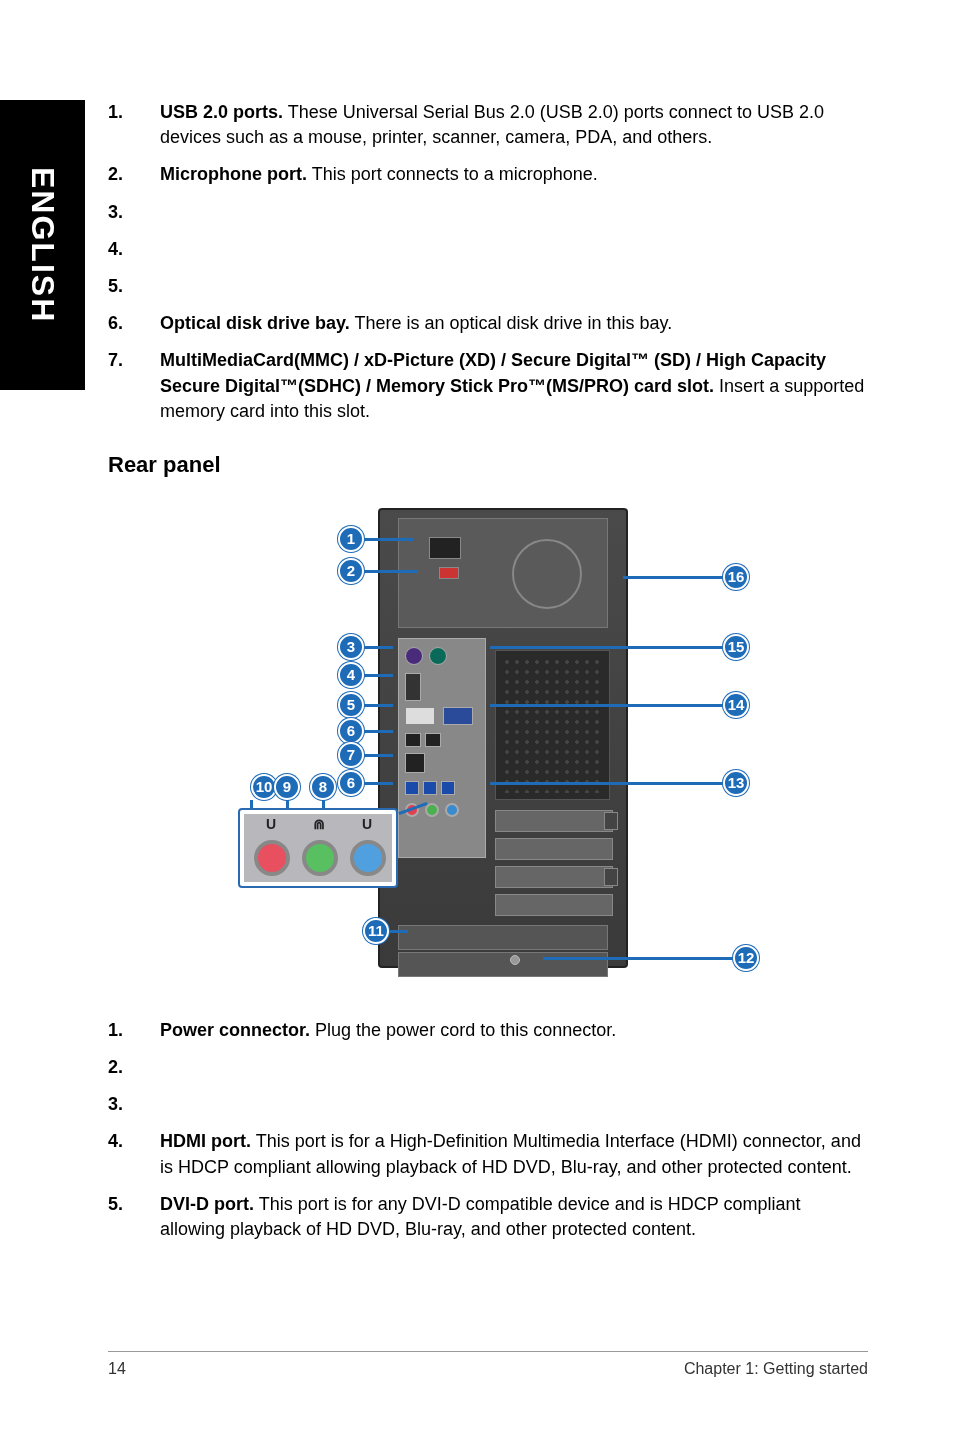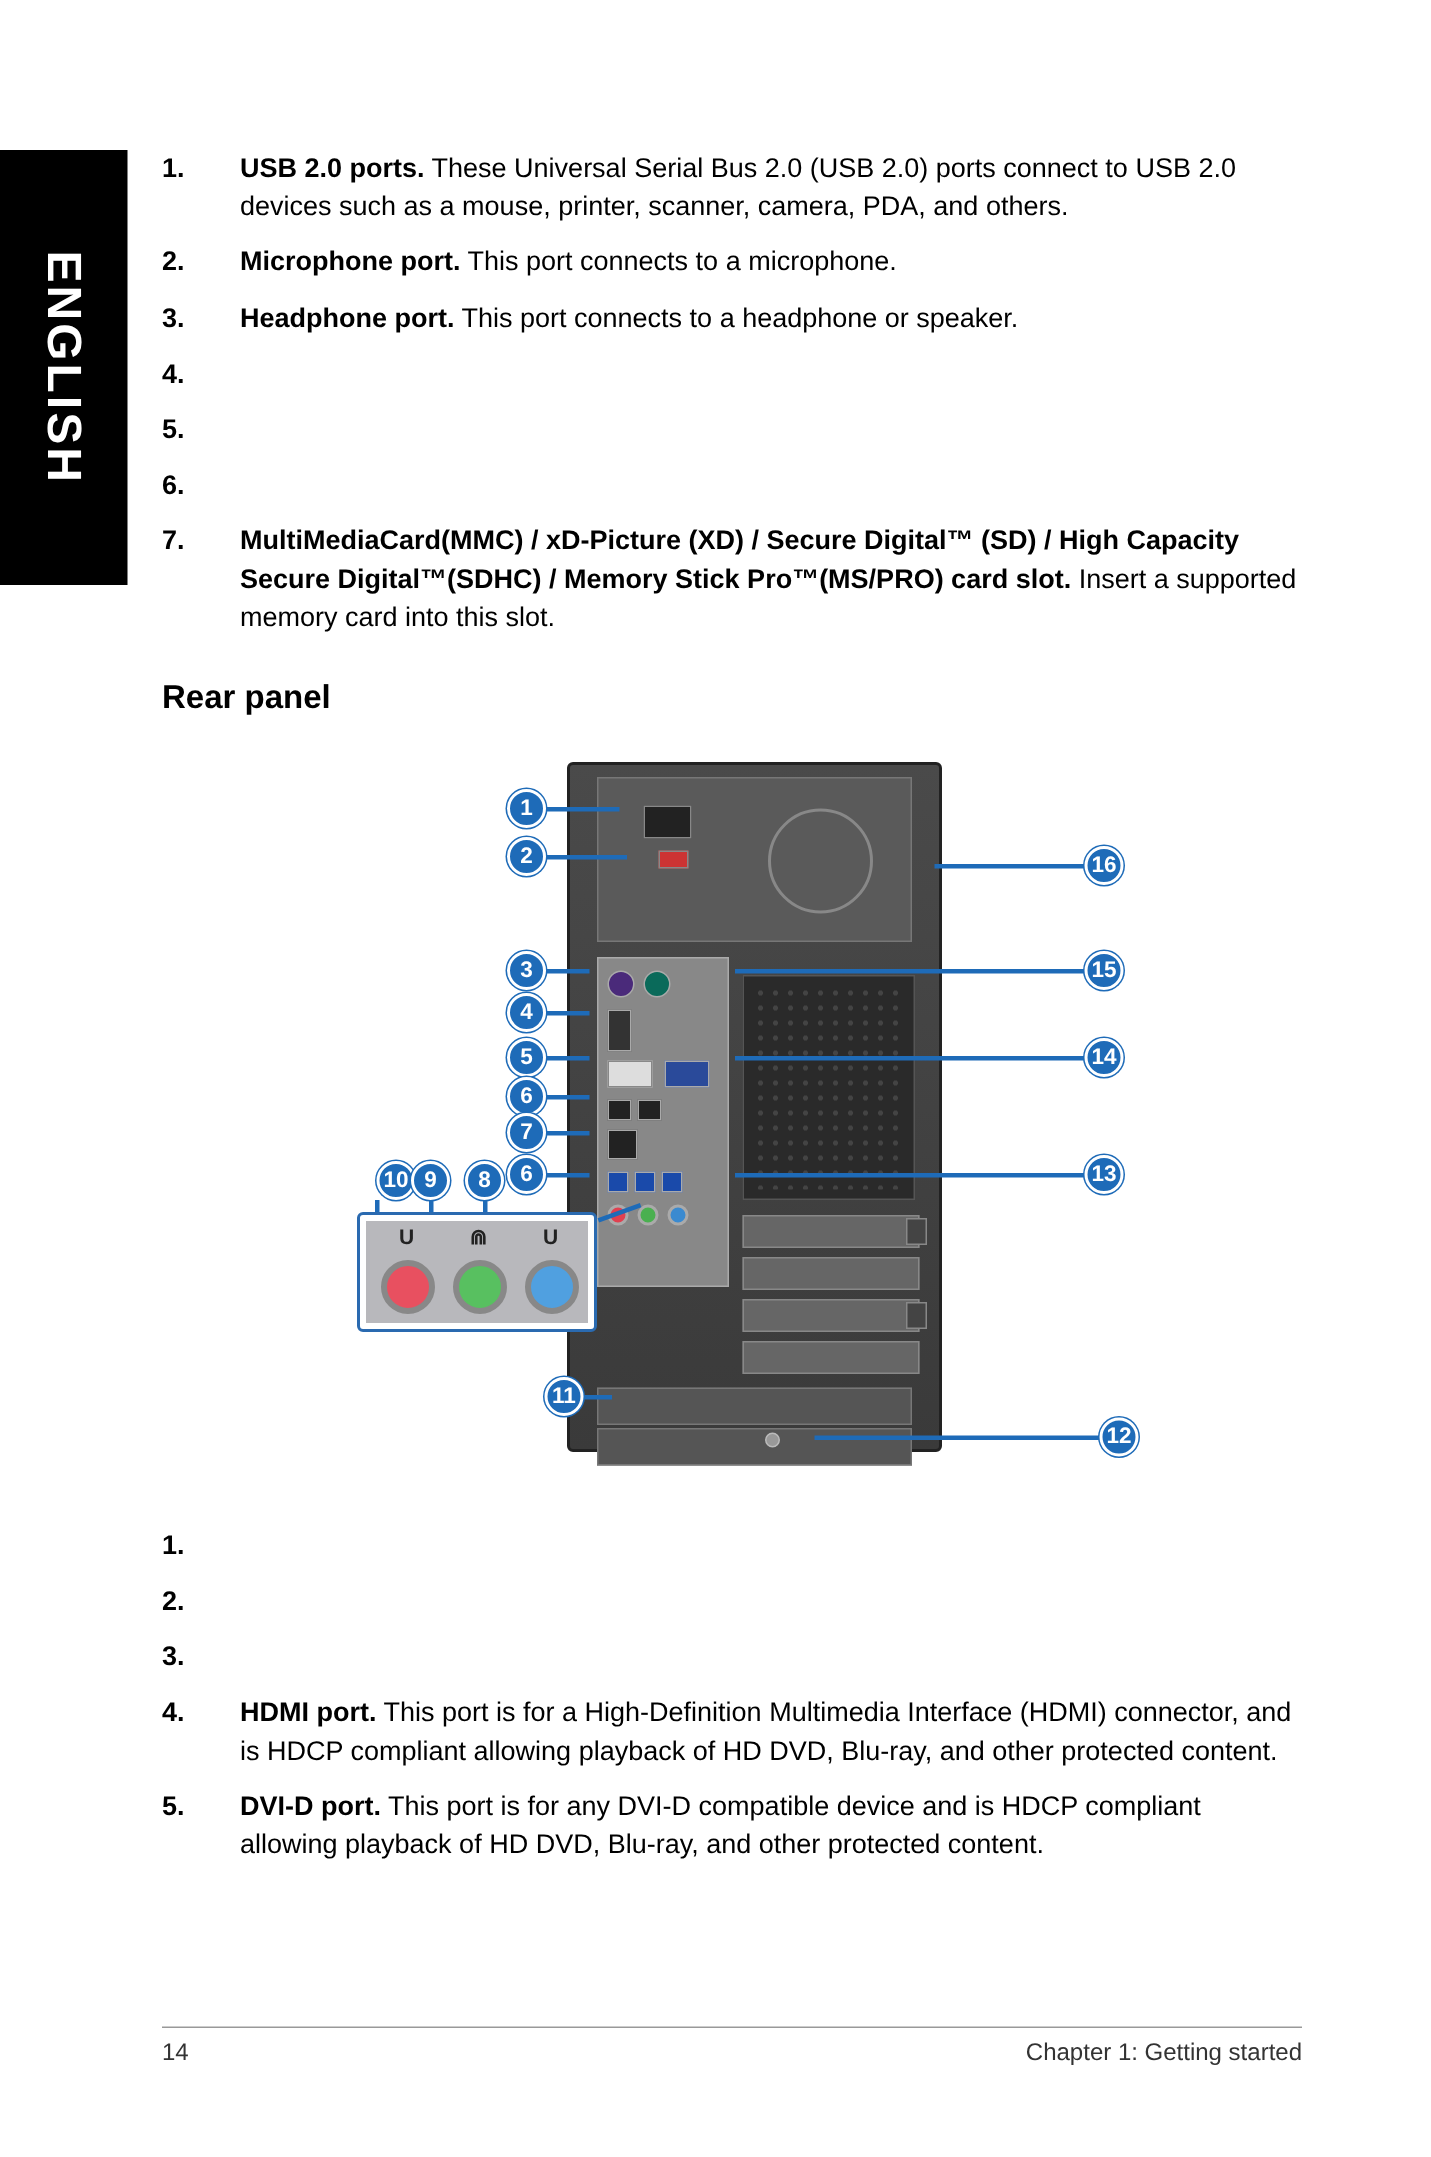--- a/index.html
+++ b/index.html
@@ -173,30 +173,30 @@
     <div class="item">
         <div class="num">1.</div>
         <div><span class="b">USB 2.0 ports.</span><span> These Universal Serial Bus 2.0 (USB 2.0) ports connect to USB 2.0 devices such as a mouse, printer, scanner, camera, PDA, and others.</span></div>
       </div>
     <div class="item">
         <div class="num">2.</div>
         <div><span class="b">Microphone port.</span><span> This port connects to a microphone.</span></div>
       </div>
     <div class="item">
         <div class="num">3.</div>
-        <div><span class="b">Headphone port.</span><span> This port connects to a headphone or speaker.</span></div>
       </div>
     <div class="item">
         <div class="num">4.</div>
       </div>
     <div class="item">
         <div class="num">5.</div>
       </div>
     <div class="item">
         <div class="num">6.</div>
+        <div><span class="b">Optical disk drive bay.</span><span> There is an optical disk drive in this bay.</span></div>
       </div>
     <div class="item">
         <div class="num">7.</div>
         <div><span class="b">MultiMediaCard(MMC) / xD-Picture (XD) / Secure Digital™ (SD) / High Capacity Secure Digital™(SDHC) / Memory Stick Pro™(MS/PRO) card slot.</span><span> Insert a supported memory card into this slot.</span></div>
       </div>
   </div>
 
   <div class="heading">Rear panel</div>
 
   <div class="diagram-wrap">
@@ -284,20 +284,21 @@
       <div class="line" style="left:282px; top:284px; width:233px;"></div>
       <div class="bubble" style="left:515px; top:272px;">13</div>
       <div class="line" style="left:335px; top:459px; width:190px;"></div>
       <div class="bubble" style="left:525px; top:447px;">12</div>
     </div>
   </div>
 
   <div class="list2">
     <div class="item">
         <div class="num">1.</div>
+        <div><span class="b">Power connector.</span><span> Plug the power cord to this connector.</span></div>
       </div>
     <div class="item">
         <div class="num">2.</div>
       </div>
     <div class="item">
         <div class="num">3.</div>
       </div>
     <div class="item">
         <div class="num">4.</div>
         <div><span class="b">HDMI port.</span><span> This port is for a High-Definition Multimedia Interface (HDMI) connector, and is HDCP compliant allowing playback of HD DVD, Blu-ray, and other protected content.</span></div>

